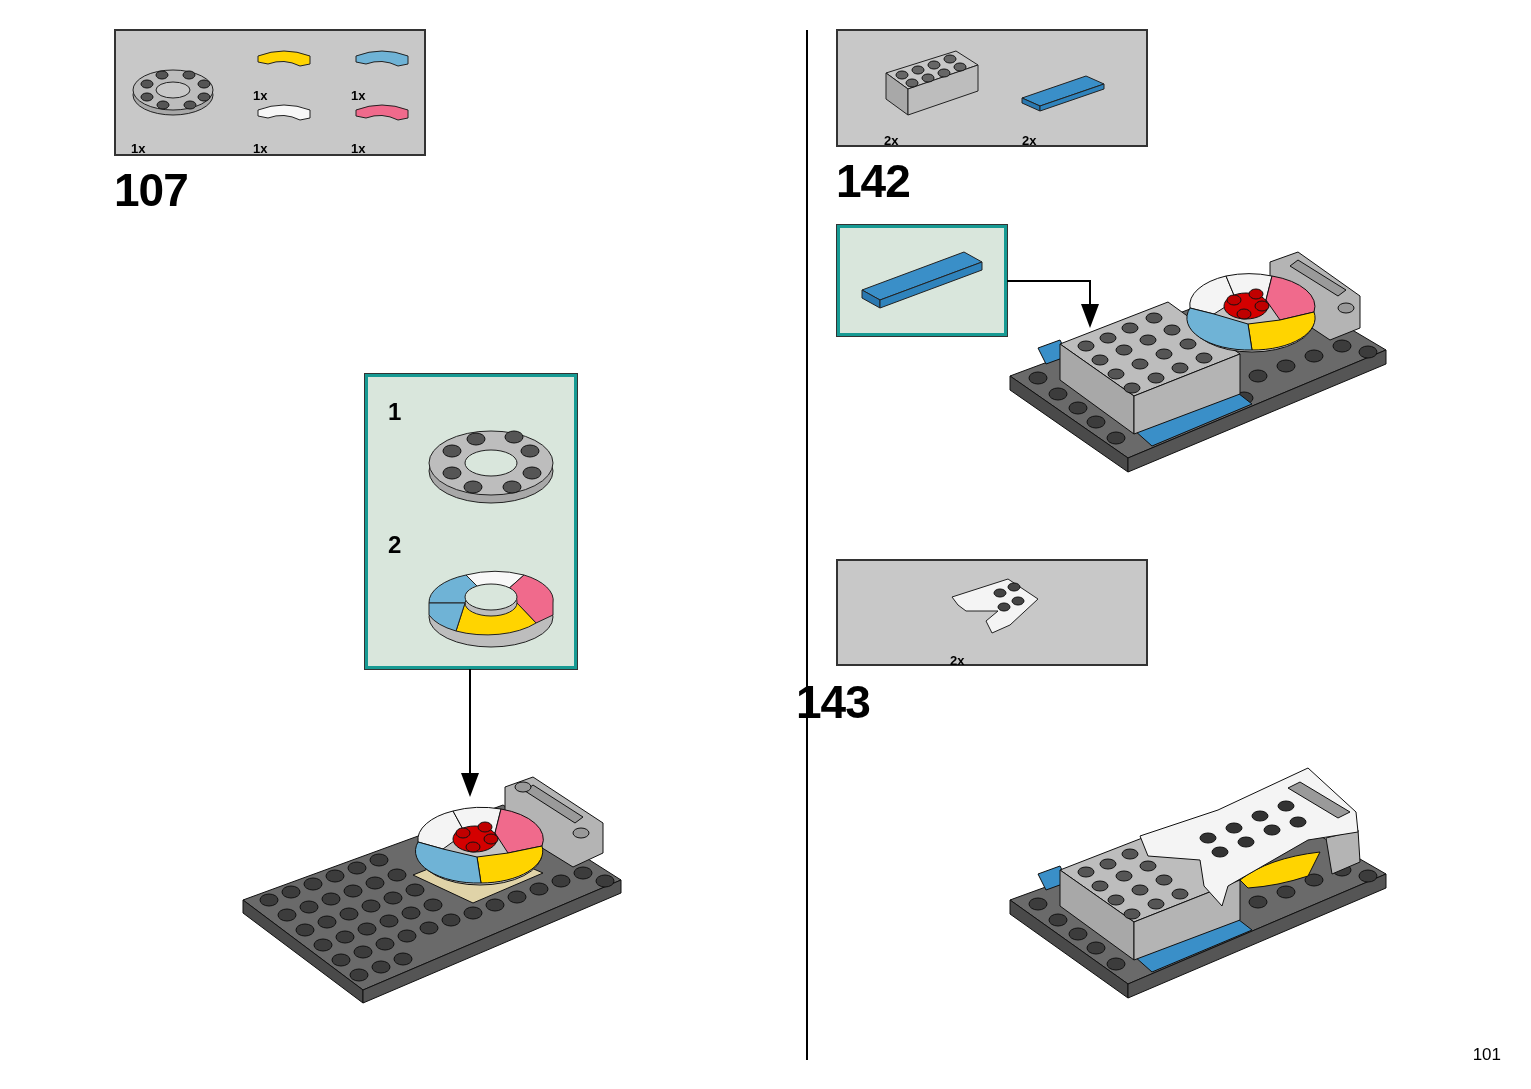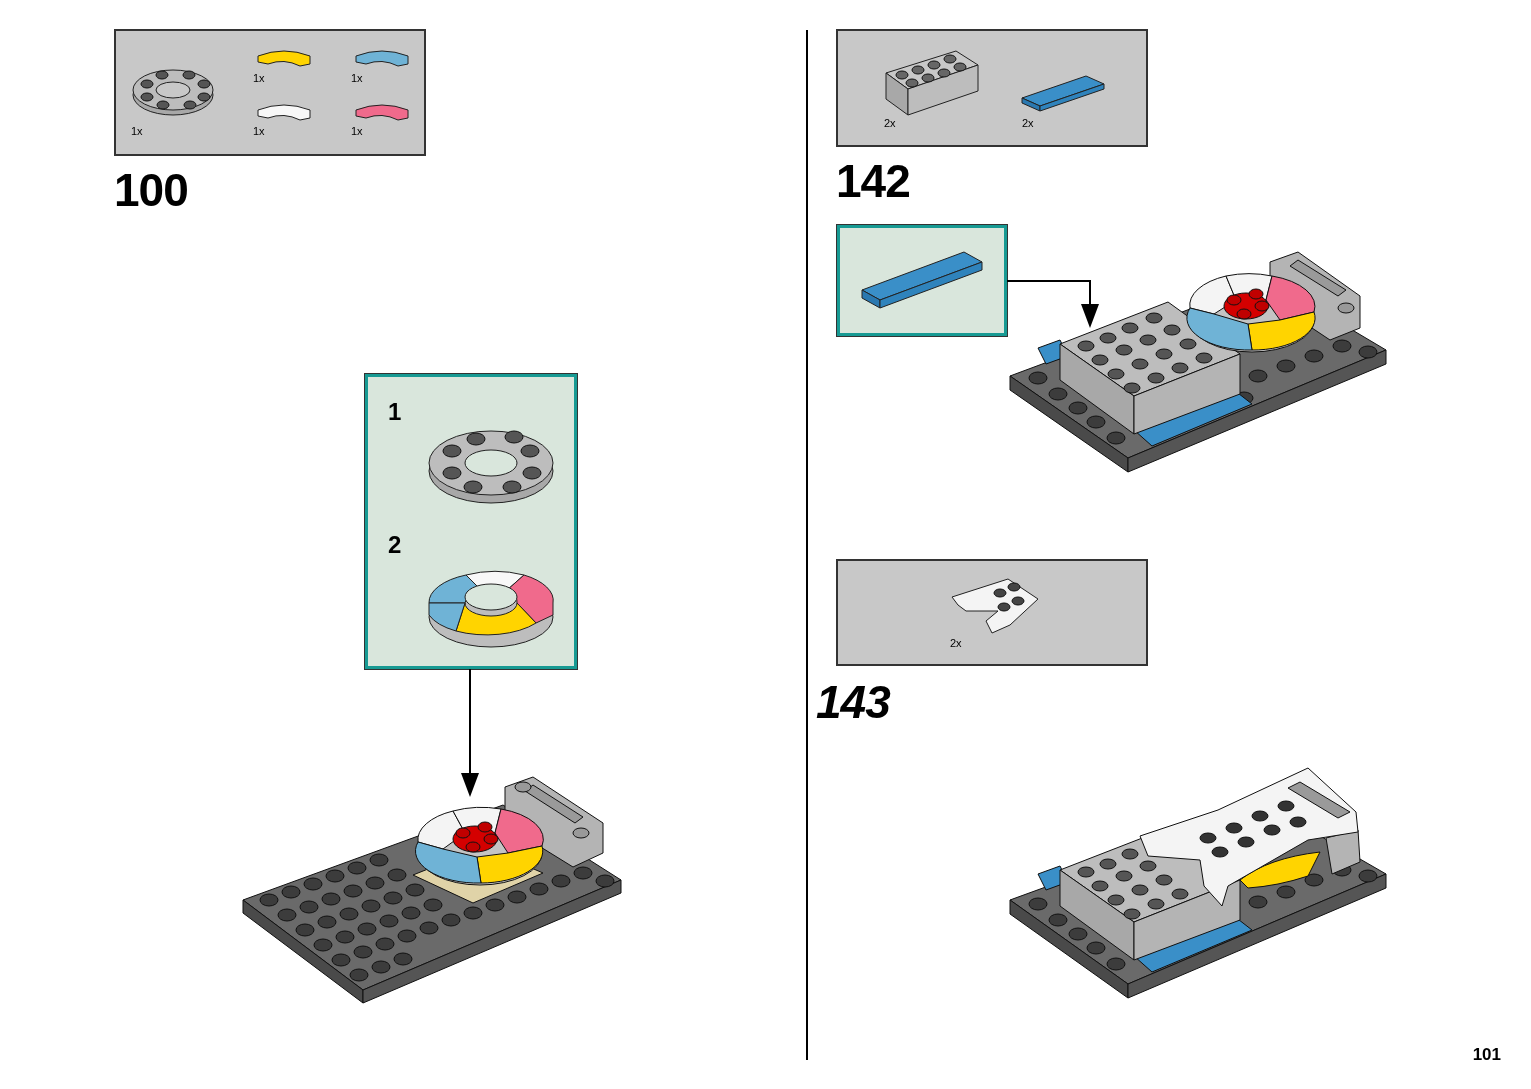--- a/index.html
+++ b/index.html
@@ -1,24 +1,24 @@
 <!DOCTYPE html>
 <html><head>
 <meta charset="utf-8">
 <style>
   html, body { margin:0; padding:0; }
   body { width:1531px; height:1089px; background:#ffffff; position:relative; overflow:hidden;
          font-family:"Liberation Sans", sans-serif; color:#000; }
   .parts-box { position:absolute; background:#c8c8c8; border:2px solid #333; box-sizing:border-box; }
-  .qty { position:absolute; font-weight:normal; font-size:11px; }
+  .qty { position:absolute; font-weight:bold; font-size:13px;margin-top:16px; }
   .step-num { position:absolute; font-weight:bold; font-size:46px; letter-spacing:-1px; }
   .sub-box { position:absolute; background:#d9e6dc; border:3px solid #179a93; box-sizing:border-box; outline:1px solid #333; }
   .sub-num { position:absolute; font-weight:bold; font-size:24px; }
   .divider { position:absolute; left:806px; top:30px; width:2px; height:1030px; background:#000; }
-  .page-num { position:absolute; right:30px; bottom:24px; font-weight:bold; font-size:17px;margin-top:19px; }
+  .page-num { position:absolute; right:30px; bottom:24px; font-weight:normal; font-size:17px;margin-top:19px; }
   svg { position:absolute; overflow:visible; }
 </style>
 </head>
 <body>
 
 <div class="parts-box" style="left:114px;top:29px;width:312px;height:127px;">
 
   <svg style="left:14px;top:34px;" width="86" height="54" viewBox="0 0 86 54">
     <ellipse cx="43" cy="30" rx="40" ry="20" fill="#a8a8a8" stroke="#222"></ellipse>
     <ellipse cx="43" cy="25" rx="40" ry="20" fill="#bdbdbd" stroke="#222"></ellipse>
@@ -50,21 +50,21 @@
     <path d="M4 8 Q30 -2 56 8 L56 16 L46 18 Q30 10 14 16 L4 14 Z" fill="#f8f8f8" stroke="#222"></path>
   </svg>
   <span class="qty" style="left:137px;top:94px;">1x</span>
 
   <svg style="left:236px;top:71px;" width="60" height="22" viewBox="0 0 60 22">
     <path d="M4 8 Q30 -2 56 8 L56 16 L46 18 Q30 10 14 16 L4 14 Z" fill="#f06a8c" stroke="#222"></path>
   </svg>
   <span class="qty" style="left:235px;top:94px;">1x</span>
 </div>
 
-<div class="step-num" style="left:114px;top:163px;">100</div>
+<div class="step-num" style="left:114px;top:163px;">107</div>
 
 <div class="sub-box" style="left:365px;top:374px;width:212px;height:295px;">
   <span class="sub-num" style="left:20px;top:21px;">1</span>
   <svg style="left:58px;top:44px;" width="130" height="86" viewBox="0 0 130 86">
     <ellipse cx="65" cy="50" rx="62" ry="32" fill="#a8a8a8" stroke="#222"></ellipse>
     <ellipse cx="65" cy="42" rx="62" ry="32" fill="#bdbdbd" stroke="#222"></ellipse>
     <ellipse cx="65" cy="42" rx="26" ry="13" fill="#d9e6dc" stroke="#222"></ellipse>
     <g fill="#555" stroke="#111">
       <ellipse cx="50" cy="18" rx="9" ry="6"></ellipse>
         <ellipse cx="88" cy="16" rx="9" ry="6"></ellipse>
@@ -272,21 +272,21 @@
     <g fill="#444" stroke="#111">
       <ellipse cx="52" cy="18" rx="6" ry="4"></ellipse>
         <ellipse cx="66" cy="12" rx="6" ry="4"></ellipse>
       <ellipse cx="70" cy="26" rx="6" ry="4"></ellipse>
         <ellipse cx="56" cy="32" rx="6" ry="4"></ellipse>
     </g>
   </svg>
   <span class="qty" style="left:112px;top:76px;">2x</span>
 </div>
 
-<div class="step-num" style="left:816px;top:675px;font-style:italic;">143</div>
+<div class="step-num" style="left:796px;top:675px;">143</div>
 
 <svg style="left:1008px;top:766px;" width="380" height="240" viewBox="0 0 380 240">
   <polygon points="2,134 260,40 378,108 120,218" fill="#6a6a6a" stroke="#111"></polygon>
   <polygon points="2,134 120,218 120,232 2,148" fill="#4a4a4a" stroke="#111"></polygon>
   <polygon points="120,218 378,108 378,122 120,232" fill="#555" stroke="#111"></polygon>
   <g fill="#3c3c3c" stroke="#111">
     <ellipse cx="30" cy="138" rx="9" ry="6"></ellipse>
       <ellipse cx="50" cy="154" rx="9" ry="6"></ellipse>
       <ellipse cx="70" cy="168" rx="9" ry="6"></ellipse>
     <ellipse cx="88" cy="182" rx="9" ry="6"></ellipse>

